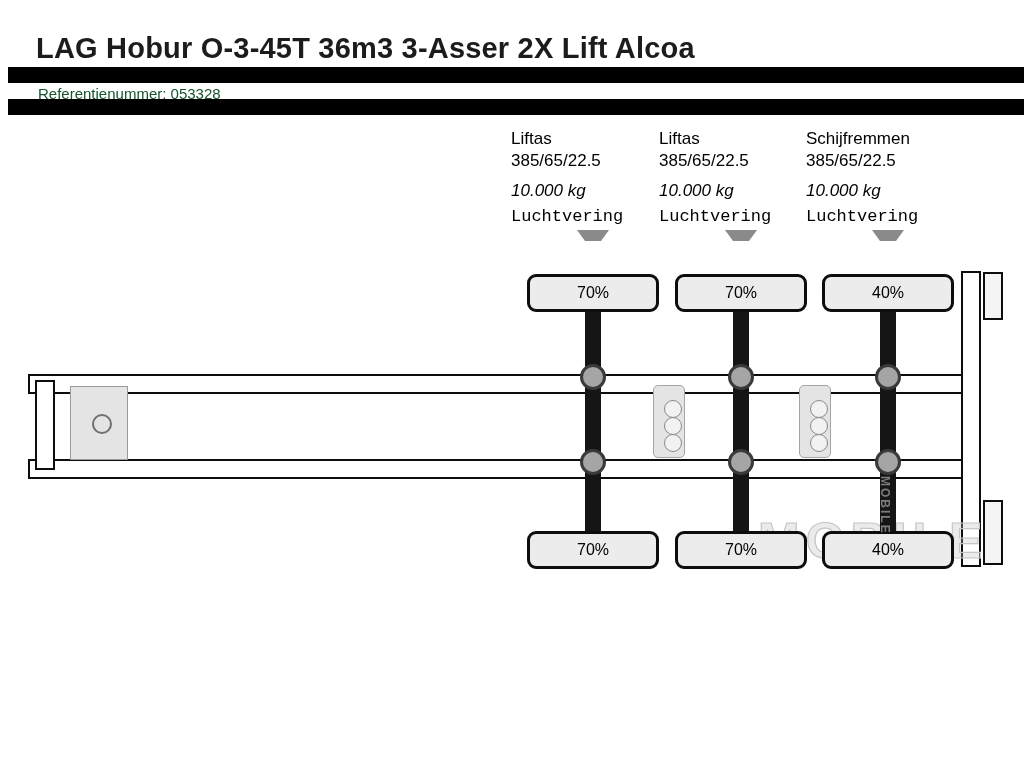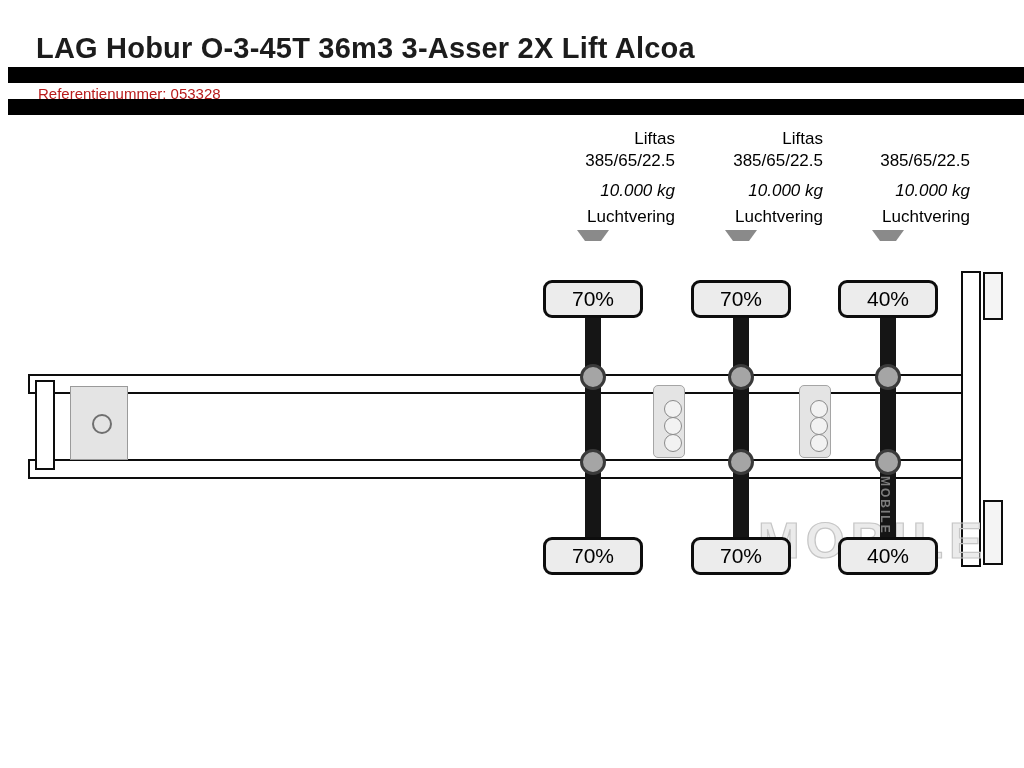--- a/index.html
+++ b/index.html
@@ -9,21 +9,21 @@
     font-family:"Liberation Sans", sans-serif;
     color:#111;
     position:relative;
     overflow:hidden;
   }
   .page { position:absolute; left:0; top:0; width:1024px; height:768px; background:#fff; }
 
   
   .title { position:absolute; left:20px; top:16px; font-size:29px; font-weight:700; color:#1c1c1c; letter-spacing:.2px; white-space:nowrap; }
   .rule1 { position:absolute; left:0; top:59px; width:1024px; height:2px; background:#000; }
-  .ref   { position:absolute; left:22px; top:69px; font-size:15px; color:#b91c1c; }
+  .ref   { position:absolute; left:22px; top:69px; font-size:15px; color:#14532d; }
   .rule2 { position:absolute; left:0; top:91px; width:1024px; height:2px; background:#000; }
 
   
   .chassis { position:absolute; left:0; top:0; width:1024px; height:768px; z-index:1; }
   .rail { position:absolute; left:20px; width:938px; height:14px; background:#fff; border:2px solid #0d0d0d; }
   .rail-top    { top:366px; }
   .rail-bottom { top:451px; }
   .left-end { position:absolute; left:27px; top:372px; width:15px; height:90px; background:#fff; border:2px solid #0d0d0d; }
   .kingpin-plate { position:absolute; left:62px; top:378px; width:58px; height:74px; background:#e4e4e4; border:1px solid #9a9a9a; }
   .kingpin-hole  { position:absolute; left:84px; top:406px; width:12px; height:12px; border:2px solid #6f6f6f; border-radius:50%; }
@@ -32,29 +32,29 @@
   .bolt { position:absolute; left:10px; width:8px; height:8px; border:1px solid #8a8a8a; border-radius:50%; background:#f2f2f2; }
   .b1 { top:14px; } .b2 { top:31px; } .b3 { top:48px; }
   .rear-upright { position:absolute; left:953px; top:263px; width:8px; height:296px; background:#fff; border:2px solid #0d0d0d; }
   .rear-block { position:absolute; left:975px; width:17px; background:#f4f4f4; border:2px solid #0d0d0d; }
   .rb-top    { top:264px; height:48px; }
   .rb-bottom { top:492px; height:65px; }
 
   
   .axle-group { position:absolute; top:110px; width:180px; height:460px; }
   .ax1 { left:495px; } .ax2 { left:643px; } .ax3 { left:790px; }
-  .spec { position:absolute; left:0; width:180px; text-align:right; font-size:17px; line-height:26px; color:#000; white-space:nowrap; }
-  .s1 { top:0; } .s2 { top:22px; } .s3 { top:52px;font-style:italic; } .s4 { top:78px; }
+  .spec { position:absolute; left:0; width:180px; text-align:left; font-size:17px; line-height:26px; color:#000; white-space:nowrap; }
+  .s1 { top:0; } .s2 { top:22px; } .s3 { top:52px;font-style:italic; } .s4 { top:78px;font-family:Liberation Mono, monospace; }
   .tri { position:absolute; top:112px; left:50%; transform:translateX(-50%);
          width:0; height:0; border-left:8px solid transparent; border-right:8px solid transparent;
          border-top:11px solid #8a8a8a; }
   .load-box { position:absolute; left:50%; transform:translateX(-50%);
-              width:100px; height:38px; background:#ececec; border:3px solid #0d0d0d; border-radius:9px;
+              width:132px; height:38px; background:#ececec; border:3px solid #0d0d0d; border-radius:9px;
               display:flex; align-items:center; justify-content:center;
-              font-size:21px; color:#000; z-index:5;margin-top:6px; }
+              font-size:16px; color:#000; z-index:5; }
   .box-top    { top:156px; }
   .box-bottom { top:413px; }
   .axle-bar { position:absolute; left:50%; transform:translateX(-50%); top:190px; width:14px; height:230px; background:#151515; z-index:3; }
   .wheel { position:absolute; left:50%; transform:translateX(-50%); width:26px; height:26px; border-radius:50%;
            background:#a5a5a5; border:3px solid #3a3a3a; z-index:4; }
   .wheel-top    { top:246px; }
   .wheel-bottom { top:331px; }
 
   
   .wm-vertical { position:absolute; left:862px; top:460px; writing-mode:vertical-rl;
@@ -116,20 +116,21 @@
     <div class="spec s4">Luchtvering</div>
     <div class="tri"></div>
     <div class="load-box box-top">70%</div>
     <div class="axle-bar"></div>
     <div class="wheel wheel-top"></div>
     <div class="wheel wheel-bottom"></div>
     <div class="load-box box-bottom">70%</div>
   </div>
 
   <div class="axle-group ax3">
+    <div class="spec s1">Schijfremmen</div>
     <div class="spec s2">385/65/22.5</div>
     <div class="spec s3">10.000 kg</div>
     <div class="spec s4">Luchtvering</div>
     <div class="tri"></div>
     <div class="load-box box-top">40%</div>
     <div class="axle-bar"></div>
     <div class="wheel wheel-top"></div>
     <div class="wheel wheel-bottom"></div>
     <div class="load-box box-bottom">40%</div>
   </div>

